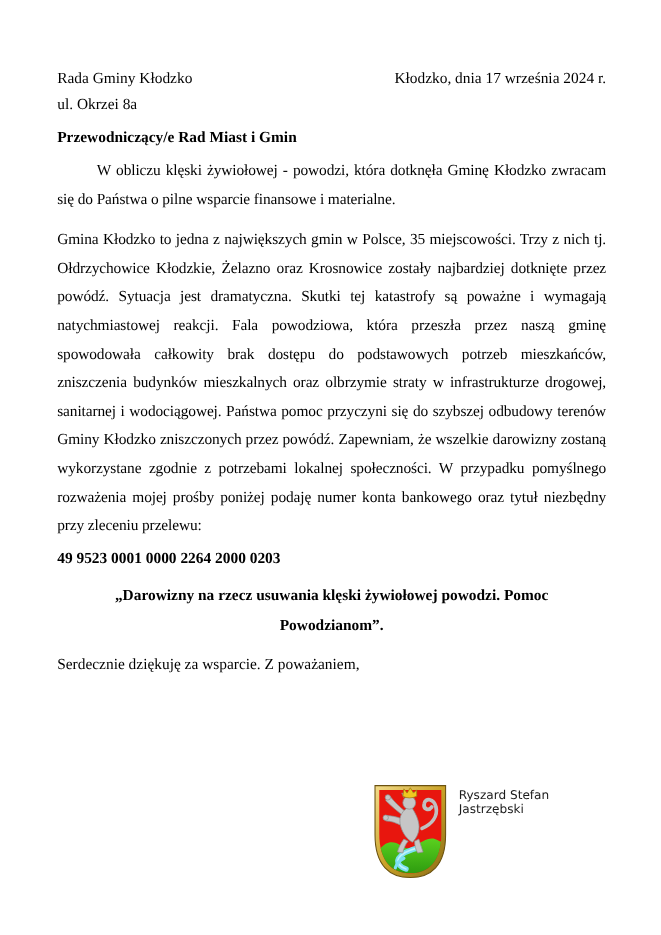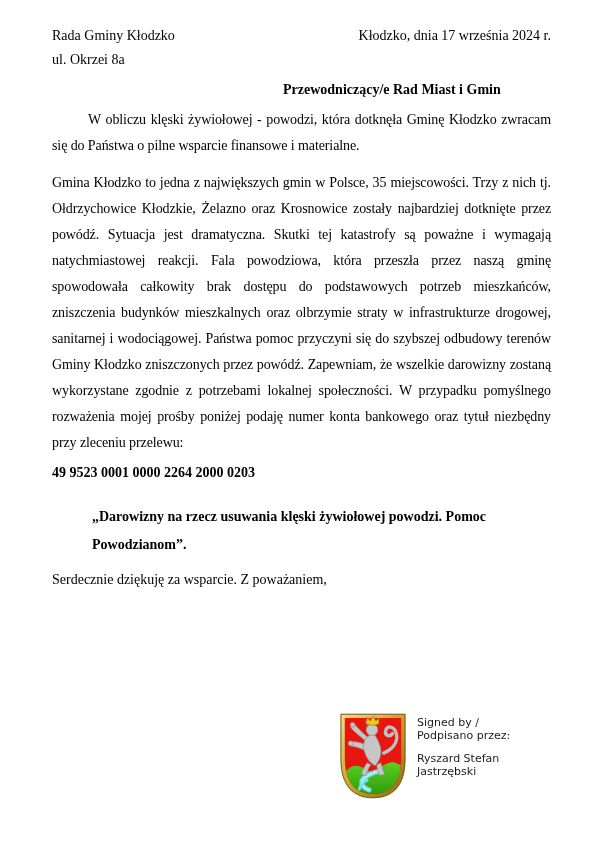--- a/index.html
+++ b/index.html
@@ -2,36 +2,35 @@
 <html><head>
 <meta charset="utf-8">
 <style>
   html, body { margin: 0; padding: 0; background: #ffffff; }
   .page {
     position: relative;
     width: 601px;
     height: 850px;
     box-sizing: border-box;
     background: #ffffff;
-    padding: 24px 50px 0 52px;
+    padding: 60px 50px 0 52px;
     font-family: "Liberation Serif", serif;
     font-size: 14px;
     color: #000000;
     overflow: hidden;
   }
   .header-row {
     display: flex;
     justify-content: space-between;
     align-items: flex-start;
   }
   .sender-line { line-height: 24px; }
   .date-line { line-height: 24px; }
   .addressee {
     margin-top: 8px;
-    margin-left: 231px;
     font-weight: 700;
     line-height: 19px;
   }
   .salutation {
     margin-top: 32px;
     font-weight: 700;
     line-height: 19px;
   }
   .para {
     margin: 0;
@@ -45,22 +44,22 @@
   }
   .para-main {
     margin-top: 11px;
   }
   .account-number {
     margin-top: 4px;
     font-weight: 700;
     line-height: 26px;
   }
   .transfer-title {
-    margin-top: 17px;
-    text-align: left;
+    margin-top: 6px;
+    text-align: center;
     font-weight: 700;
     line-height: 28px;
     padding: 0 40px;
   }
   .closing {
     margin-top: 8px;
     line-height: 26px;
   }
   .signature-stamp {
     position: absolute;
@@ -140,23 +139,19 @@
         <circle cx="35" cy="18" r="6"></circle>
         <path d="M30,13 l-2,-4 l4,1 Z"></path>
         <path d="M38,12 l1,-4 l3,3 Z"></path>
         <circle cx="15" cy="13" r="2.5"></circle>
         <circle cx="13" cy="32" r="2.5"></circle>
       </g>
       <path d="M29,12 L30,5 L33,9 L36,4 L39,9 L42,6 L42,12 Q35,15 29,12 Z" fill="#f0c820" stroke="#9a7a10" stroke-width="0.7"></path>
     </svg>
     <div class="sig-text">
       <div class="sig-group">
-        <div class="sig-line">Signed by /</div>
-        <div class="sig-line">Podpisano przez:</div>
-      </div>
-      <div class="sig-group">
         <div class="sig-line">Ryszard Stefan</div>
         <div class="sig-line">Jastrzębski</div>
       </div>
     </div>
   </div>
 
 </div>
 
 </body></html>

